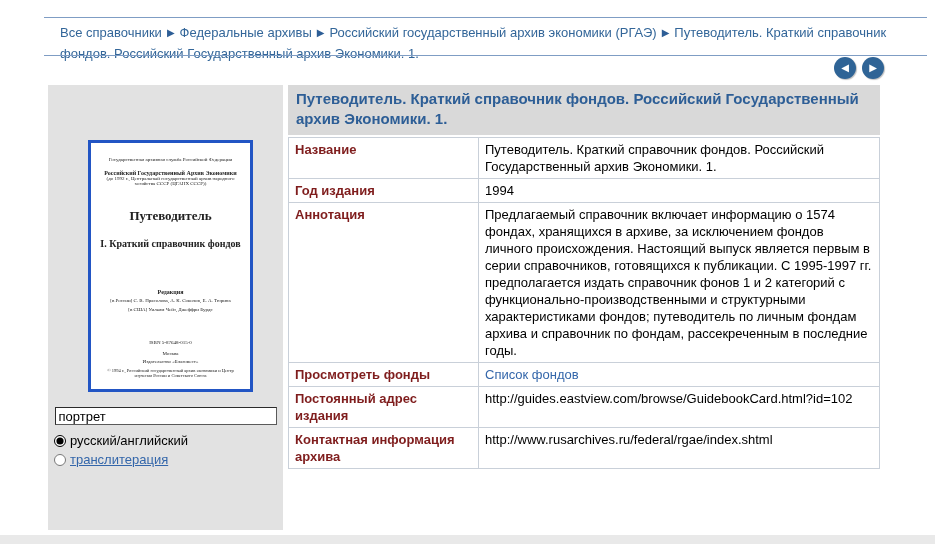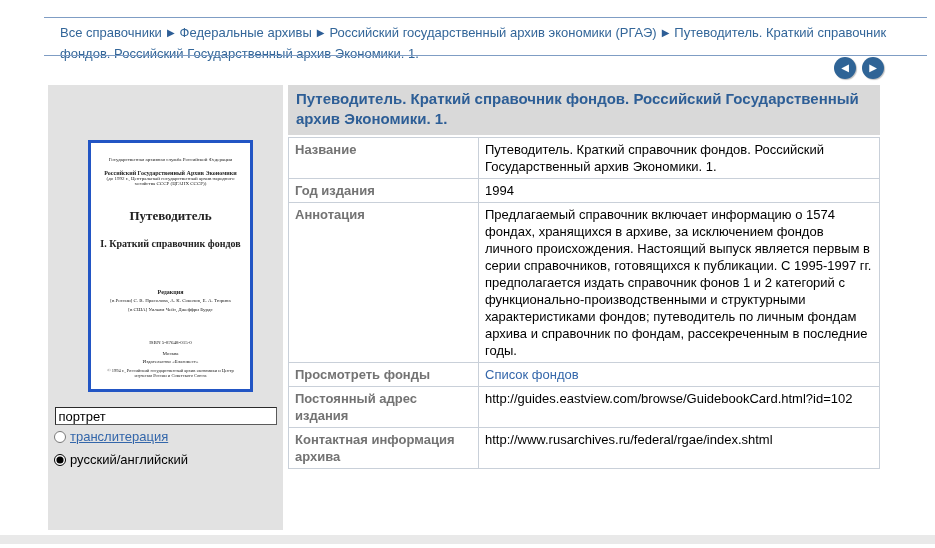--- a/index.html
+++ b/index.html
@@ -63,21 +63,21 @@
   .translit-link { color:#3366aa; text-decoration:underline; cursor:pointer; }
 
   
   .main { position:absolute; left:288px; top:85px; width:592px; }
   .page-title { background:#d9d9d9; color:#2d5e96; font-size:15px; font-weight:bold;
     line-height:20px; padding:4px 8px 6px; }
   table.details { width:100%; border-collapse:collapse; margin-top:2px;
     border:1px solid #c9d0d9; }
   table.details td { border:1px solid #c9d0d9; font-size:13px; line-height:17px;
     padding:3px 6px; vertical-align:top; background:#ffffff; }
-  td.lbl { width:190px; color:#737373; font-weight:bold; }
+  td.lbl { width:190px; color:#7f1d1d; font-weight:bold; }
   td.val { color:#000000; }
   td.val a { color:#3366aa; text-decoration:none; cursor:pointer; }
 
   
   .footer-bar { position:absolute; left:0; top:535px; width:935px; height:9px;
     background:#e9e9e9; }
   .footer-links { position:absolute; left:0; top:545px; width:935px;
     text-align:center; font-size:13px; }
   .footer-links a { color:#3366aa; text-decoration:underline; cursor:pointer; }
   .footer-links .sep { color:#3366aa; padding:0 4px; }
@@ -110,27 +110,27 @@
     <div class="t3">[в России] С. В. Прасолова, А. К. Соколов, Е. А. Тюрина</div>
     <div class="t3">[в США] Уильям Чейз, Джеффри Бурдс</div>
     <div class="isbn">ISBN 5-87648-015-0</div>
     <div class="t4">Москва</div>
     <div class="t4">Издательство «Благовест»</div>
     <div class="t5">© 1994 г., Российский государственный архив экономики и Центр изучения России и Советского Союза</div>
   </div>
 
   <div class="search-area">
     <input class="search-input" type="text" value="портрет" style="">
+    <label class="radio-row">
+      <input type="radio" name="lang" checked="" style="">
+      <span>русский/английский</span>
+    </label>
     <label class="radio-row second">
       <input type="radio" name="lang" style="">
       <span class="translit-link">транслитерация</span>
-    </label>
-    <label class="radio-row">
-      <input type="radio" name="lang" checked="" style="">
-      <span>русский/английский</span>
     </label>
   </div>
 
 </div>
 
 <div class="main">
   <div class="page-title">Путеводитель. Краткий справочник фондов. Российский Государственный архив Экономики. 1.</div>
 
   <table class="details">
     <tbody>

